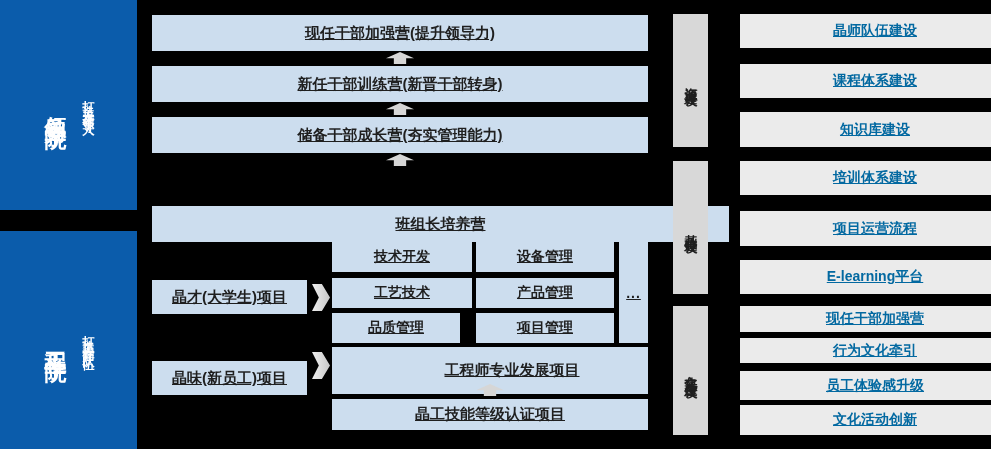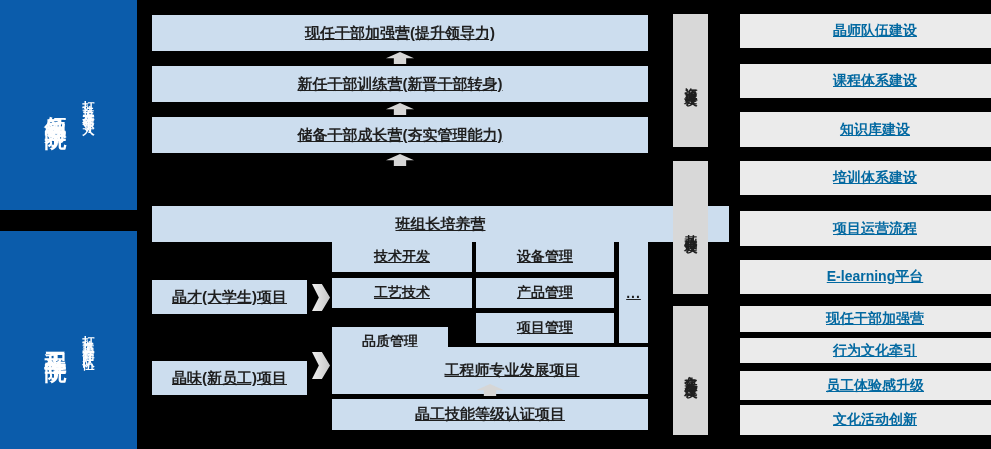--- a/index.html
+++ b/index.html
@@ -56,21 +56,21 @@
 
   <div class="abs box box-blue project" style="left:152px;top:280px;width:155px;height:34px;">晶才(大学生)项目</div>
   <div class="abs arrow-right" style="left:312px;top:284px;width:18px;height:27px;"></div>
   <div class="abs box box-blue project" style="left:152px;top:348px;width:155px;height:34px;margin-top:13px;">晶味(新员工)项目</div>
   <div class="abs arrow-right" style="left:312px;top:352px;width:18px;height:27px;"></div>
 
   <div class="abs box box-blue track" style="left:332px;top:242px;width:140px;height:30px;">技术开发</div>
   <div class="abs box box-blue track" style="left:476px;top:242px;width:138px;height:30px;">设备管理</div>
   <div class="abs box box-blue track" style="left:332px;top:278px;width:140px;height:30px;">工艺技术</div>
   <div class="abs box box-blue track" style="left:476px;top:278px;width:138px;height:30px;">产品管理</div>
-  <div class="abs box box-blue track" style="left:332px;top:327px;width:116px;height:30px;">品质管理</div>
+  <div class="abs box box-blue track" style="left:332px;top:313px;width:128px;height:30px;">品质管理</div>
   <div class="abs box box-blue track" style="left:476px;top:313px;width:138px;height:30px;">项目管理</div>
   <div class="abs box box-blue more-cell" style="left:619px;top:242px;width:29px;height:101px;">...</div>
 
   <div class="abs box box-blue camp" style="left:332px;top:347px;width:316px;height:47px;padding-left:44px;">工程师专业发展项目</div>
   <div class="abs arrow-up" style="left:476px;top:384px;width:28px;height:12px;"></div>
   <div class="abs box box-blue camp" style="left:332px;top:399px;width:316px;height:31px;">晶工技能等级认证项目</div>
 
   <div class="abs pillar-bar" style="left:673px;top:14px;width:35px;height:133px;">
     <span class="vtext pillar-label">资源建设</span>
   </div>

